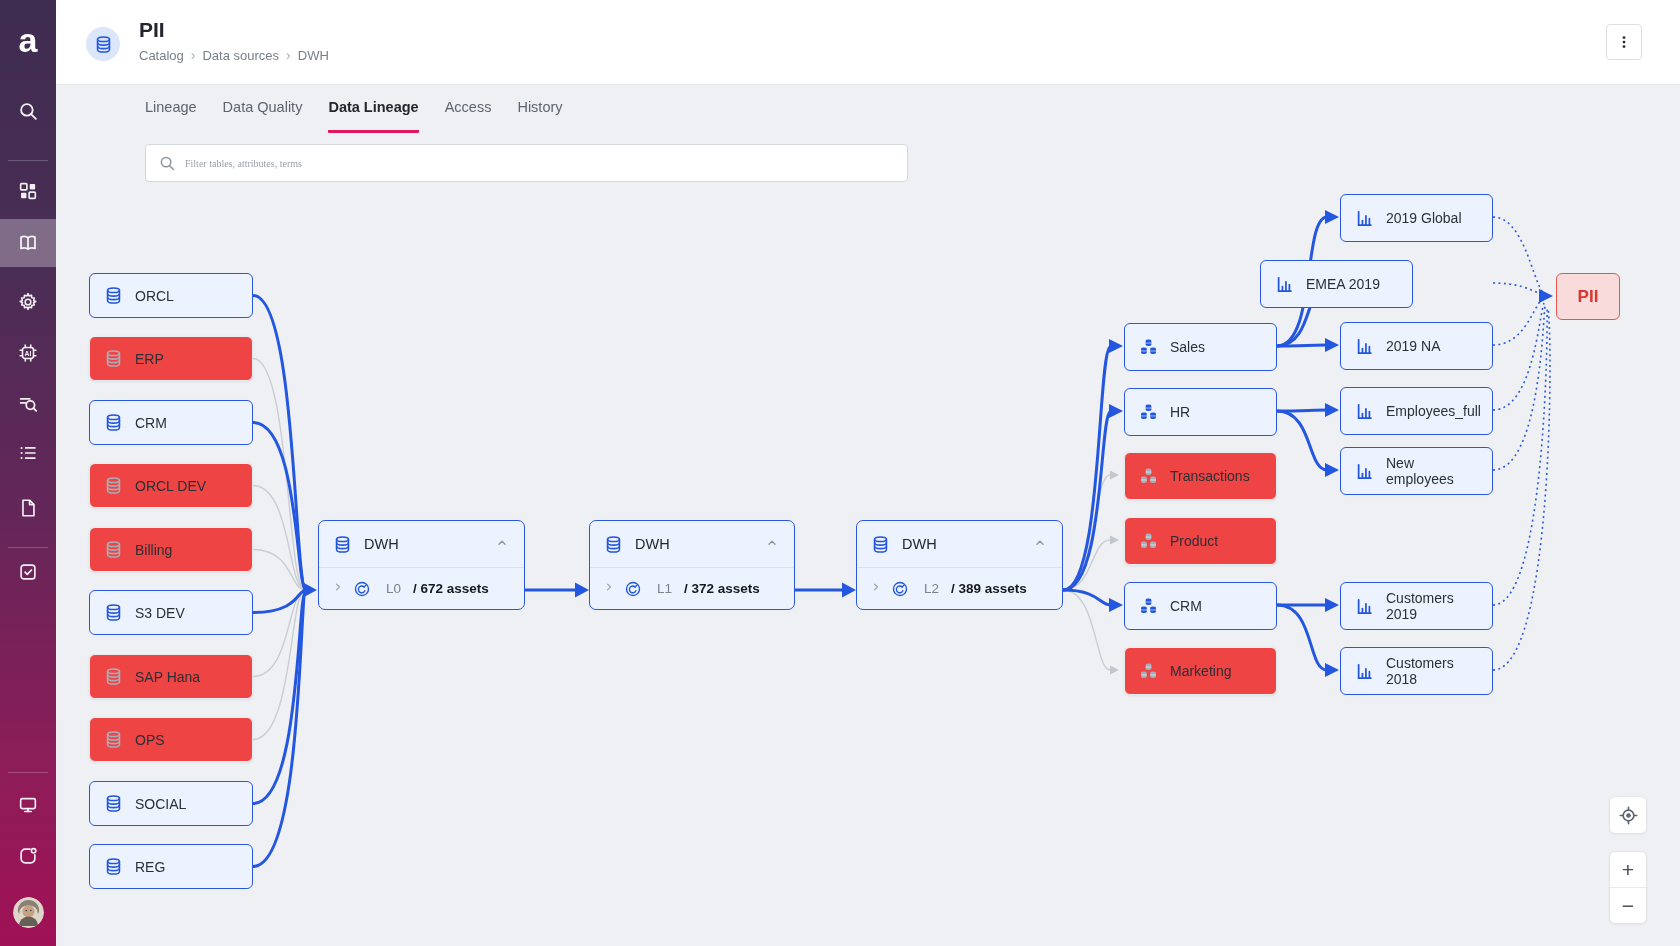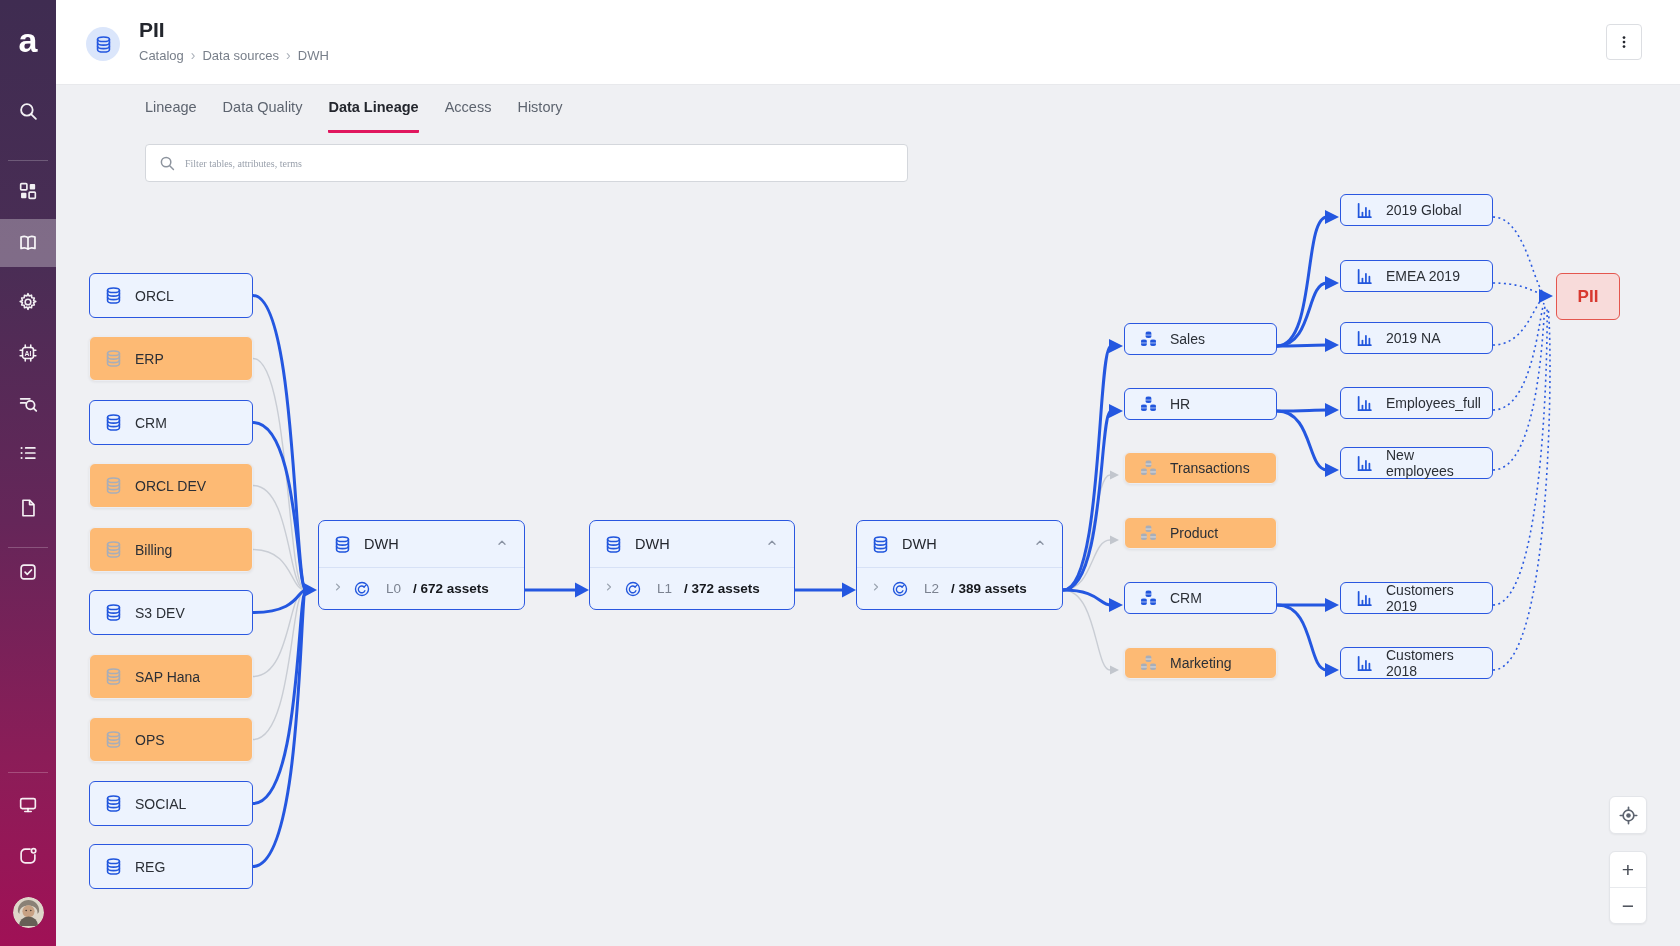--- a/index.html
+++ b/index.html
@@ -39,26 +39,26 @@
   
   .filterbar { position:absolute; left:145px; top:144px; width:763px; height:38px; background:#fff;
     border:1px solid #d4d7dc; border-radius:4px; display:flex; align-items:center; padding:0 12px; gap:9px; z-index:3; }
   .filterbar svg { width:18px; height:18px; color:#8d949e; flex:none; }
   .filterbar input { border:none; outline:none; flex:1; font-size:10px; color:#30343b; font-family:Liberation Serif, serif; background:transparent; }
   .filterbar input::placeholder { color:#9aa1ac; }
 
   
   .edges { position:absolute; inset:0; z-index:1; pointer-events:none; }
   .node { position:absolute; z-index:2; width:164px; height:45px; display:flex; align-items:center; gap:12px;
-    padding:0 14px; border-radius:6px; font-size:14px; color:#2b2f36; background:#fdba74;
+    padding:0 14px; border-radius:6px; font-size:14px; color:#2b2f36; background:#ef4444;
     border:1px solid #ecedf1; box-shadow:0 1px 3px rgba(25,35,60,.08); cursor:pointer; }
   .node svg { width:19px; height:19px; flex:none; color:#a8aeb9; }
   .node.active { background:#edf3fe; border:1.6px solid #2a57e0; box-shadow:none; }
   .node.active svg { color:#2156dd; }
-  .node.mart, .node.report { width:153px; height:32px; }
+  .node.mart, .node.report { width:153px; height:48px; }
   .term-node { position:absolute; z-index:2; left:1556px; top:273px; width:64px; height:47px; border-radius:6px;
     background:#f8dbda; border:1.6px solid #e4564e; color:#d8382f; font-size:17px; font-weight:bold;
     display:flex; align-items:center; justify-content:center; cursor:pointer; }
 
   .wh { position:absolute; z-index:2; width:207px; background:#edf3fe; border:1.6px solid #2a57e0; border-radius:7px; cursor:pointer; }
   .wh-head { height:46px; display:flex; align-items:center; gap:12px; padding:0 14px; font-size:14.5px; color:#23262d; }
   .wh-head svg.db { width:19px; height:19px; color:#2156dd; }
   .wh-caret { margin-left:auto; color:#8a93a3; }
   .wh-caret svg { width:16px; height:16px; }
   .wh-row { border-top:1.4px solid #d7e1f6; height:42px; display:flex; align-items:center; gap:8px; padding:0 12px; font-size:13.5px; }
@@ -526,21 +526,21 @@
       </svg>
       <span>Marketing</span>
     </div>
 
   <div class="node report active" style="left:1340px;top:194px">
     <svg>
         <use href="#i-report"></use>
       </svg>
       <span>2019 Global</span>
     </div>
-  <div class="node report active" style="left:1340px;top:260px">
+  <div class="node report active" style="left:1260px;top:260px">
     <svg>
         <use href="#i-report"></use>
       </svg>
       <span>EMEA 2019</span>
     </div>
   <div class="node report active" style="left:1340px;top:322px">
     <svg>
         <use href="#i-report"></use>
       </svg>
       <span>2019 NA</span>

